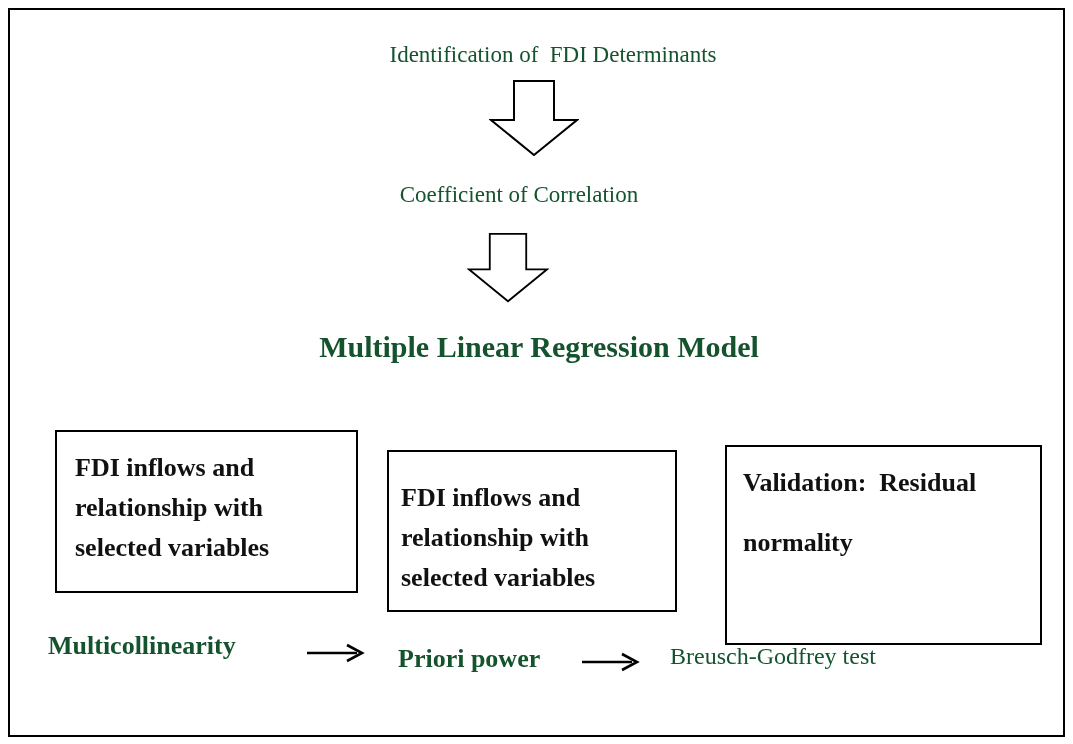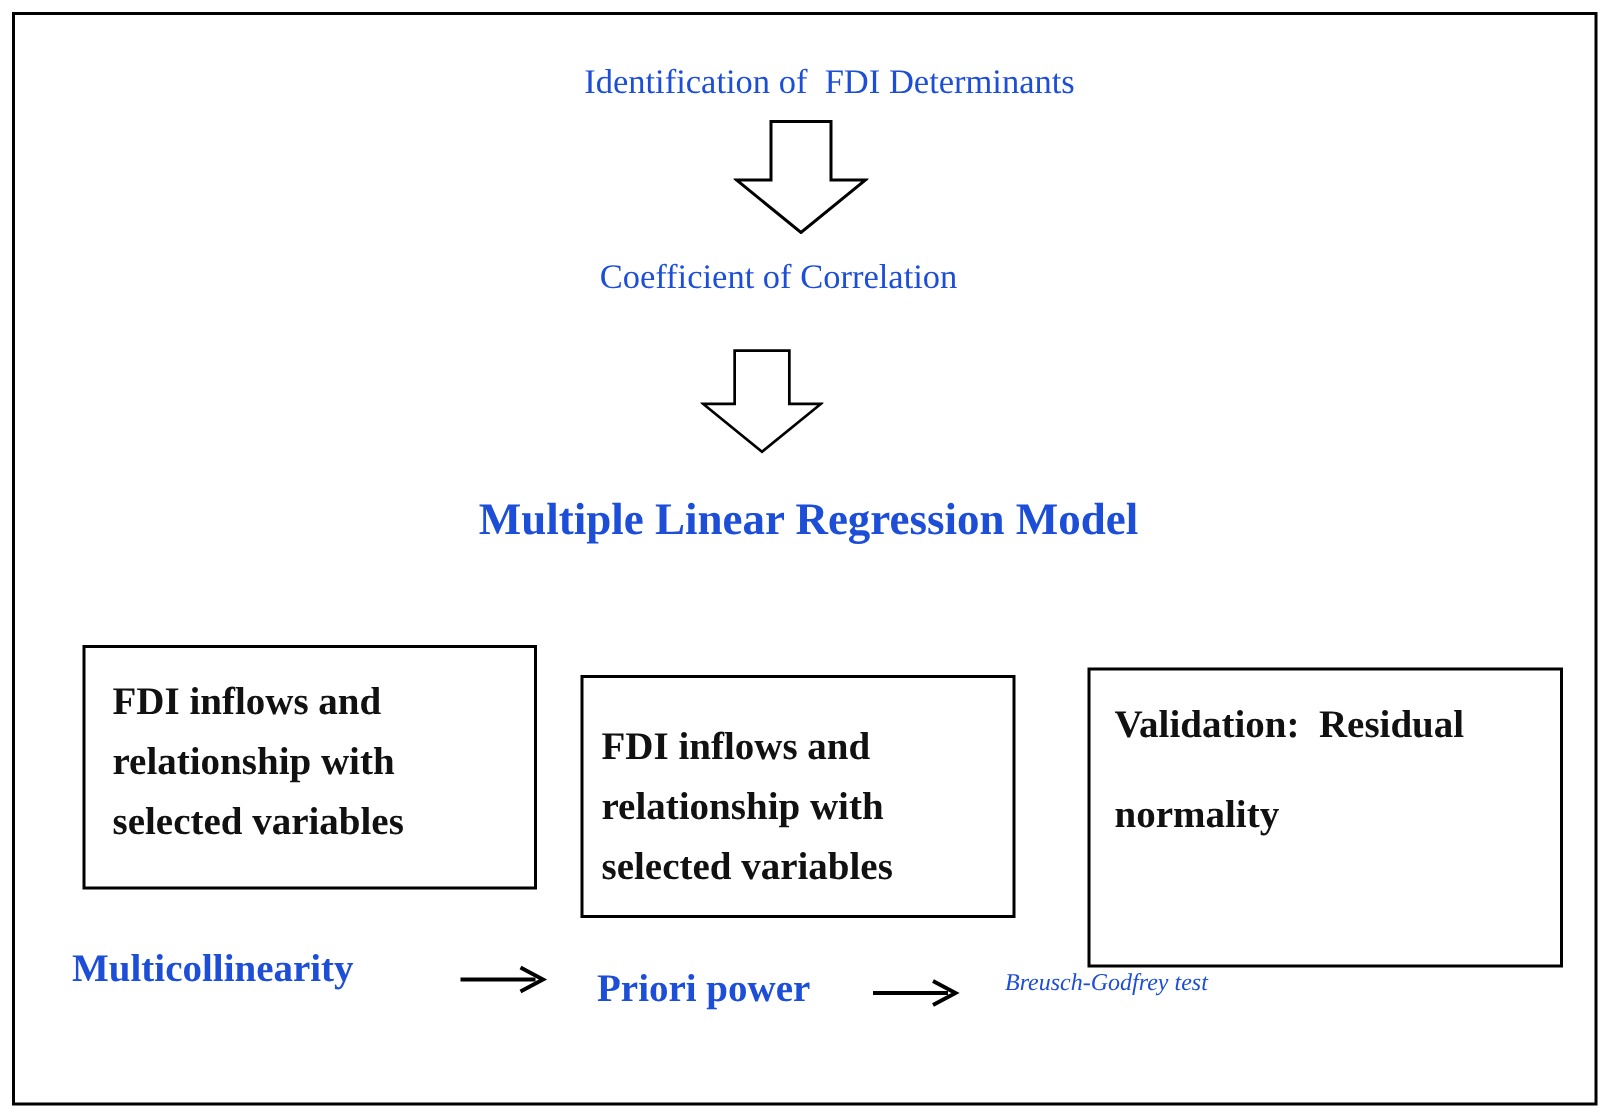--- a/index.html
+++ b/index.html
@@ -20,21 +20,21 @@
     position: absolute;
     left: 8px;
     top: 8px;
     width: 1053px;
     height: 725px;
     border: 2px solid #000000;
   }
   .txt {
     position: absolute;
     white-space: pre-wrap;
-    color: #1d4ed8;
+    color: #14532d;
   }
   .center-anchor {
     transform: translateX(-50%);
     white-space: pre;
   }
   .step-label {
     font-size: 23px;
   }
   .model-title {
     font-size: 30px;
@@ -58,23 +58,22 @@
   }
   #box-left   { left: 55px;  top: 430px; width: 303px; height: 163px; padding: 16px 14px 0 18px; line-height: 40px; }
   #box-mid    { left: 387px; top: 450px; width: 290px; height: 162px; padding: 26px 8px 0 12px;  line-height: 40px; }
   #box-right  { left: 725px; top: 445px; width: 317px; height: 200px; padding: 6px 10px 0 16px;  line-height: 60px; }
   .bottom-bold {
     font-size: 26px;
     font-weight: bold;
     white-space: nowrap;
   }
   .bottom-regular {
-    font-size: 16px;
+    font-size: 24px;
     line-height: 40px;
-    font-style: italic;
   }
   .block-arrow {
     position: absolute;
   }
   .line-arrow {
     position: absolute;
   }
 </style>
 </head>
 <body>
@@ -84,21 +83,21 @@
   <div class="frame"></div>
 
   <div class="txt step-label center-anchor" style="left:553px; top:42px;">Identification of  FDI Determinants</div>
 
   <div class="block-arrow" style="left:489px; top:80px;">
     <svg width="90" height="76" viewBox="0 0 90 76" xmlns="http://www.w3.org/2000/svg">
       <polygon points="25,1 65,1 65,40 88,40 45,75 2,40 25,40" fill="#ffffff" stroke="#000000" stroke-width="2" stroke-linejoin="miter"></polygon>
     </svg>
   </div>
 
-  <div class="txt step-label center-anchor" style="left:519px; top:172px;">Coefficient of Correlation</div>
+  <div class="txt step-label center-anchor" style="left:519px; top:182px;">Coefficient of Correlation</div>
 
   <div class="block-arrow" style="left:467px; top:229px;">
     <svg width="82" height="77" viewBox="0 0 90 76" xmlns="http://www.w3.org/2000/svg">
       <polygon points="25,1 65,1 65,40 88,40 45,75 2,40 25,40" fill="#ffffff" stroke="#000000" stroke-width="2" stroke-linejoin="miter"></polygon>
     </svg>
   </div>
 
   <div class="txt model-title center-anchor" style="left:539px; top:330px;">Multiple Linear Regression Model</div>
 
 

